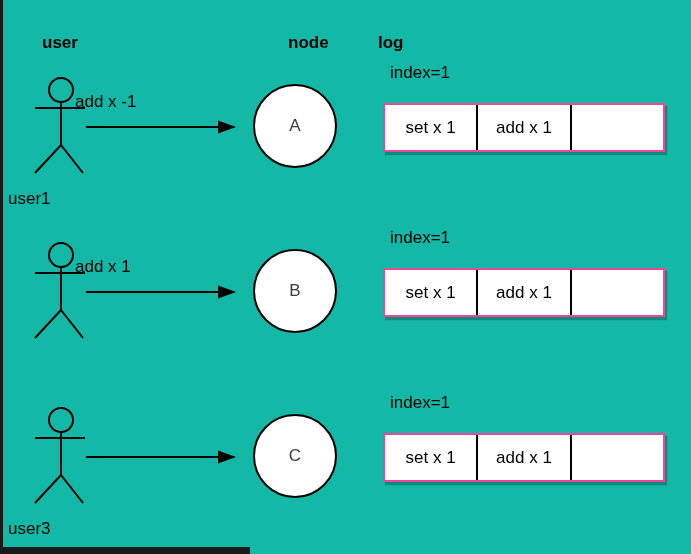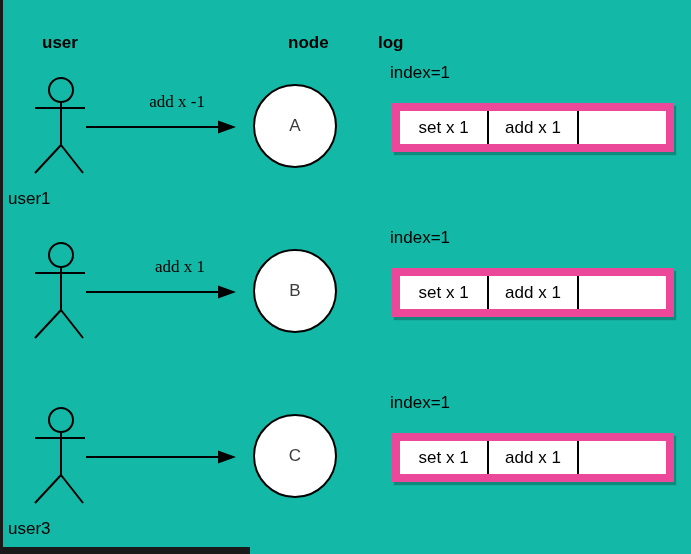--- a/index.html
+++ b/index.html
@@ -21,35 +21,35 @@
   .row.r1{top:165px;}
   .row.r2{top:330px;}
 
   .actor{position:absolute;left:33px;top:77px;width:54px;height:98px;}
   .actor svg{display:block;}
   .actor-label{
     position:absolute;left:8px;top:189px;width:104px;
     font-size:17px;white-space:nowrap;
   }
   .msg-label{
-    position:absolute;left:65px;top:92px;width:140px;text-align:right;
-    font-size:17px;white-space:nowrap;font-family:Liberation Serif, serif;
+    position:absolute;left:75px;top:92px;width:140px;text-align:left;
+    font-size:17px;white-space:nowrap;
   }
   .arrow{position:absolute;left:85px;top:119px;width:152px;height:16px;}
   .node-circle{
     position:absolute;left:253px;top:84px;width:84px;height:84px;
     box-sizing:border-box;border:2px solid #000;border-radius:50%;
     display:flex;align-items:center;justify-content:center;
     font-size:17px;color:#3c3c3c;background:#fff;
   }
   .index-label{position:absolute;left:390px;top:63px;font-size:17px;white-space:nowrap;}
   .log-table{
     position:absolute;left:383px;top:103px;width:282px;height:49px;
-    box-sizing:border-box;border:8px solid #ec4899;background:#fff;
-    display:flex;box-shadow:2px 3px 1px rgba(0,0,0,0.25);margin-left:9px;
+    box-sizing:border-box;border:2px solid #ec4899;background:#fff;
+    display:flex;box-shadow:2px 3px 1px rgba(0,0,0,0.25);
   }
   .log-cell{
     flex:1;display:flex;align-items:center;justify-content:center;
     font-size:17px;white-space:nowrap;
   }
   .log-cell.b{border-right:2px solid #000;}
 </style>
 </head>
 <body>
 

